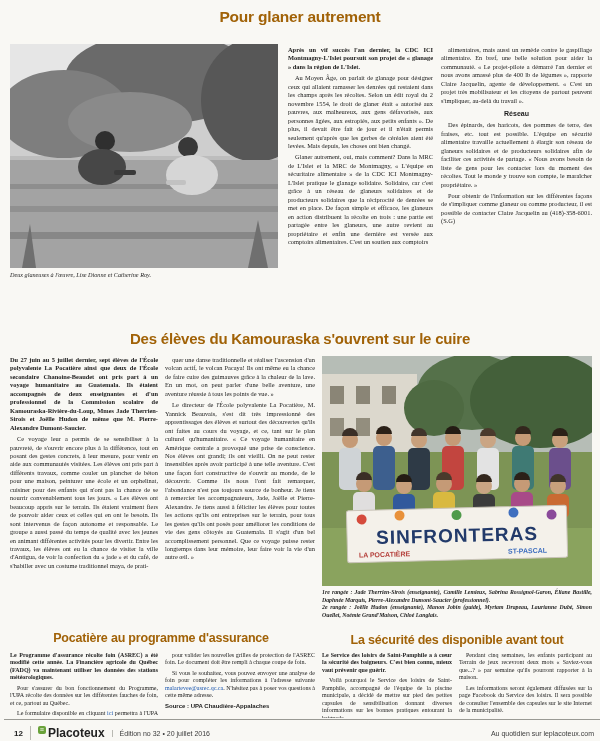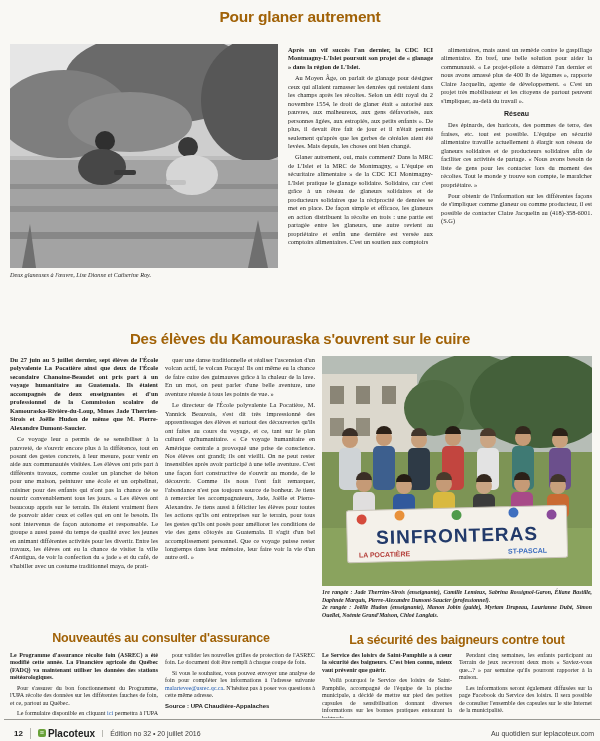--- a/index.html
+++ b/index.html
@@ -74,21 +74,21 @@
     position:absolute;
     left:4px; top:719px; width:600px; height:22px;
     border-top:1px solid #9a9a94;
     padding:5px 10px 0 10px;
     display:flex; justify-content:space-between; align-items:center;
     font-family:"Liberation Sans", sans-serif;
     font-size:7px; color:#3c3c3c;
   }
   .f-left { display:flex; align-items:center; gap:7px; }
   .f-sep { border-left:1px solid #b9b9b2; padding-left:7px; }
-  .logo-wrap { display:flex; align-items:center; gap:2px; font-weight:bold; color:#222; font-size:10px; }
+  .logo-wrap { display:flex; align-items:flex-start; gap:2px; font-weight:bold; color:#222; font-size:12px; }
   .logo-icon {
     display:inline-block; width:8px; height:8px;
     background:#6aa23a; border-radius:2px;
   }
   .logo-icon::before { content:"≡"; color:#fff; font-size:7px; line-height:8px; display:block; text-align:center; }
   .page-num { font-weight:bold; font-size:8px; color:#222; }
 </style>
 </head>
 <body>
 
@@ -219,35 +219,35 @@
         <text x="205" y="199" text-anchor="middle" font-family="Liberation Sans, sans-serif" font-size="7" font-weight="bold" fill="#3f6fbf">ST-PASCAL</text>
       </g>
     </svg>
   </figure>
 
   <div id="photo2-caption" class="caption">
     <p>1re rangée : Jade Therrien-Sirois (enseignante), Camille Lemieux, Sabrina Rossignol-Garon, Éliane Bastille, Daphnée Marquis, Pierre-Alexandre Dumont-Saucier (professionnel).</p>
     <p>2e rangée : Joëlle Hudon (enseignante), Manon Jobin (guide), Myriam Drapeau, Laurianne Dubé, Simon Ouellet, Noémie Grand'Maison, Chloé Langlais.</p>
   </div>
 
-  <h2 id="h3-assurance" class="headline">Nouveautés au consulter d'assurance</h2>
+  <h2 id="h3-assurance" class="headline">Pocatière au programme d'assurance</h2>
 
   <div id="ass-col1" class="col col-bottom">
     <p class="lead">Le Programme d'assurance récolte foin (ASREC) a été modifié cette année. La Financière agricole du Québec (FADQ) va maintenant utiliser les données des stations météorologiques.</p>
     <p>Pour s'assurer du bon fonctionnement du Programme, l'UPA récolte des données sur les différentes fauches de foin, et ce, partout au Québec.</p>
     <p><span>Le formulaire disponible en cliquant </span><a class="link">ici</a><span> permettra à l'UPA de récolter des données</span></p>
   </div>
 
   <div id="ass-col2" class="col col-bottom">
     <p>pour valider les nouvelles grilles de protection de l'ASREC foin. Le document doit être rempli à chaque coupe de foin.</p>
     <p><span>Si vous le souhaitez, vous pouvez envoyer une analyse de foin pour compléter les informations à l'adresse suivante </span><a class="link">malartevee@asrec.qc.ca</a><span>. N'hésitez pas à poser vos questions à cette même adresse.</span></p>
     <p class="source">Source : UPA Chaudière-Appalaches</p>
   </div>
 
-  <h2 id="h4-baigneurs" class="headline">La sécurité des baigneurs contre tout</h2>
+  <h2 id="h4-baigneurs" class="headline">La sécurité des disponible avant tout</h2>
 
   <div id="baig-col1" class="col col-bottom">
     <p class="lead">Le Service des loisirs de Saint-Pamphile a à cœur la sécurité des baigneurs. C'est bien connu, mieux vaut prévenir que guérir.</p>
     <p>Voilà pourquoi le Service des loisirs de Saint-Pamphile, accompagné de l'équipe de la piscine municipale, a décidé de mettre sur pied des petites capsules de sensibilisation donnant diverses informations sur les bonnes pratiques entourant la baignade.</p>
   </div>
 
   <div id="baig-col2" class="col col-bottom">
     <p>Pendant cinq semaines, les enfants participant au Terrain de jeux recevront deux mots « Saviez-vous que...? » par semaine qu'ils pourront rapporter à la maison.</p>
     <p>Les informations seront également diffusées sur la page Facebook du Service des loisirs. Il sera possible de consulter l'ensemble des capsules sur le site Internet de la municipalité.</p>
   </div>

